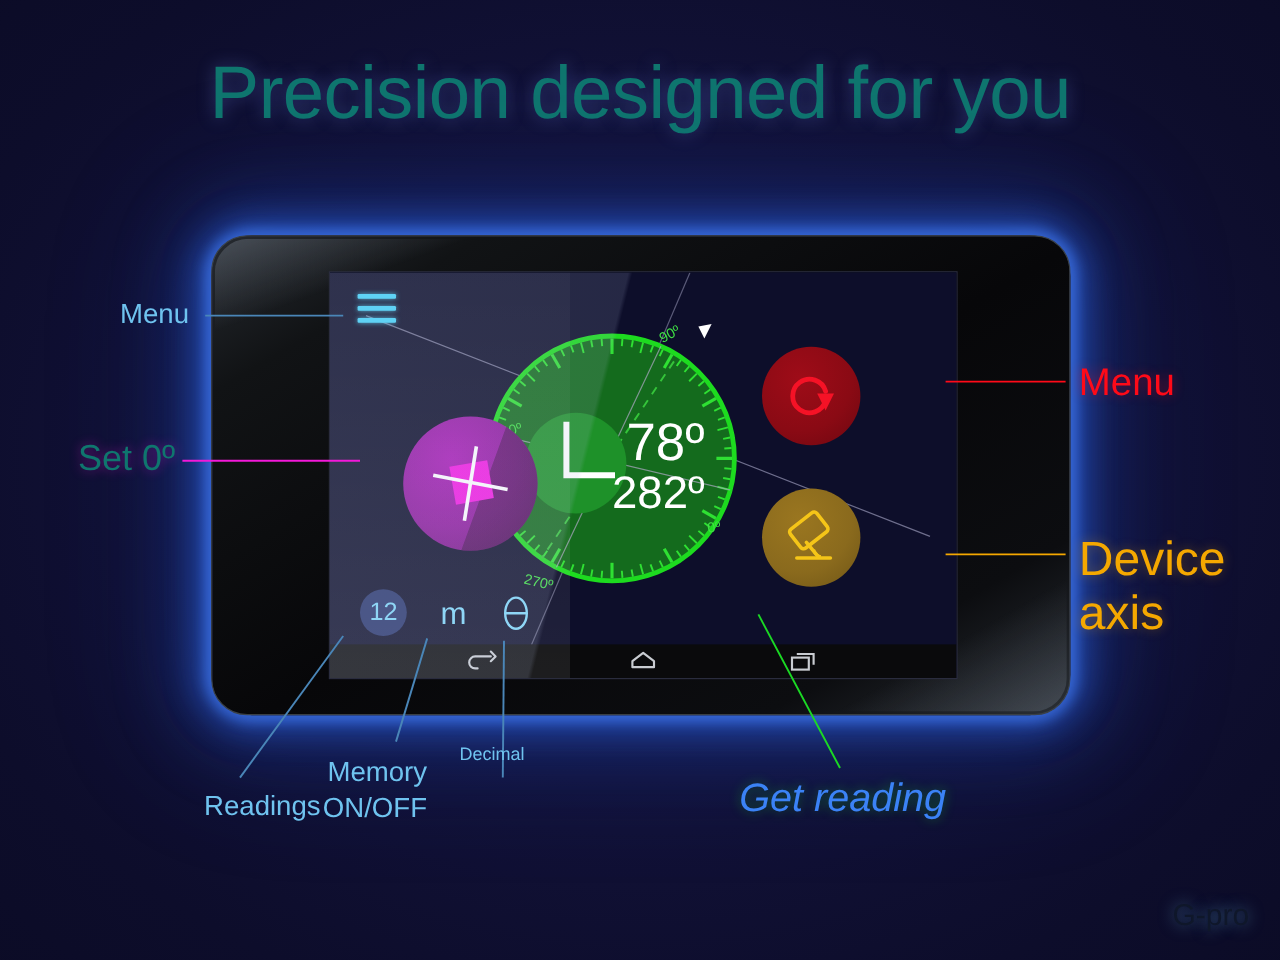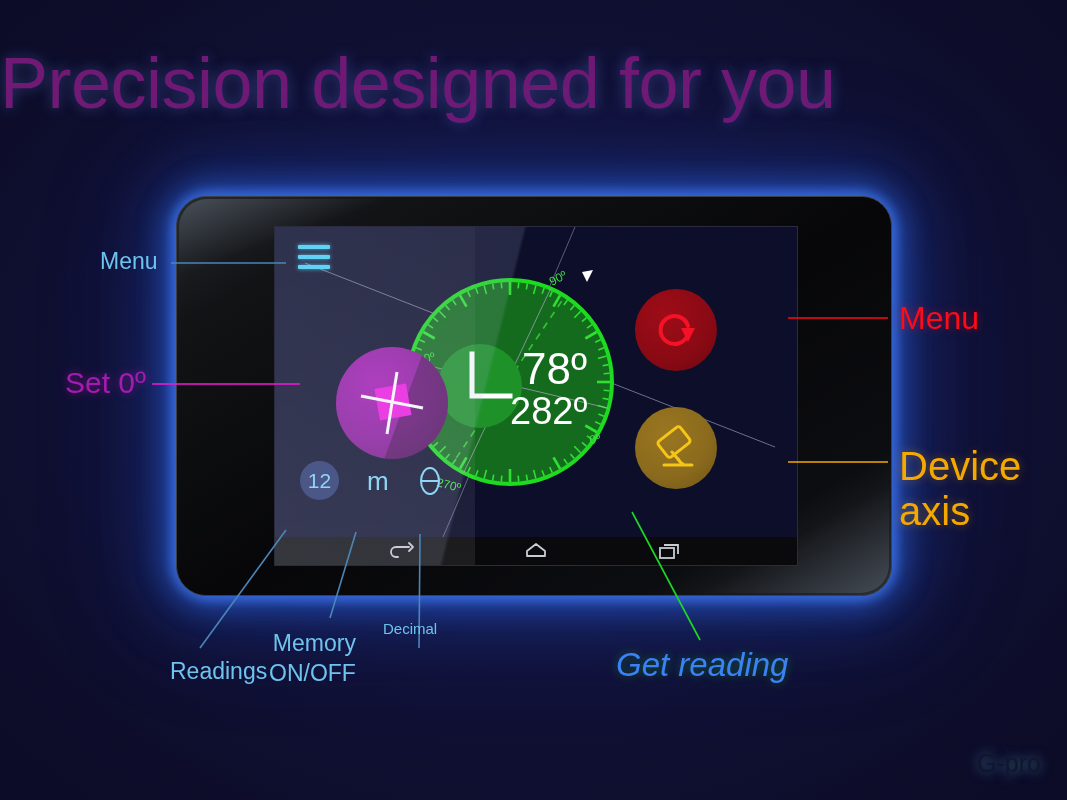--- a/index.html
+++ b/index.html
@@ -6,22 +6,23 @@
   html,body { width:1067px; height:800px; overflow:hidden; }
   body{
     background: radial-gradient(ellipse 900px 700px at 50% 48%, #16184a 0%, #121239 38%, #0d0d2b 68%, #0a0a22 100%);
     font-family:"Liberation Sans", sans-serif;
     position:relative;
   }
 
   
   .title{
     position:absolute; top:42px; left:0; width:100%;
-    font-size:72px; font-weight:400; letter-spacing:-0.5px;
-    color:#701a75;
+    text-align:center;
+    font-size:62px; font-weight:400; letter-spacing:-0.5px;
+    color:#0f766e;
     text-shadow:0 0 14px rgba(120,150,255,.35);
   }
 
   
   .tablet-glow{
     position:absolute; left:176px; top:196px; width:716px; height:400px;
     border-radius:34px;
     background:#0a0a22;
     box-shadow:
       0 0 10px 6px rgba(70,130,255,.55),
@@ -95,33 +96,33 @@
   .btn-set0{ left:61px; top:120px; width:112px; height:112px;
     background:radial-gradient(circle at 36% 32%, #a81bb5 0%, #8d1a9c 55%, #6d1479 100%); }
   .btn-set0 .shade{ position:absolute; inset:0; border-radius:50%;
     background:linear-gradient(110deg, rgba(255,255,255,0) 58%, rgba(0,0,0,.30) 58.5%); }
   .btn-reset{ left:360px; top:62px; width:82px; height:82px;
     background:radial-gradient(circle at 38% 32%, #9e0c18 0%, #8a0a14 58%, #6d0710 100%); }
   .btn-axis{ left:360px; top:180px; width:82px; height:82px;
     background:radial-gradient(circle at 38% 32%, #9a7620 0%, #8a6a1d 58%, #6f5516 100%); }
 
   
-  .small-controls{ position:absolute; left:25px; top:234px; z-index:45; display:flex; align-items:center; gap:28px; }
+  .small-controls{ position:absolute; left:25px; top:264px; z-index:45; display:flex; align-items:center; gap:28px; }
   .readings-badge{
     width:39px; height:39px; border-radius:50%;
     background:rgba(88,106,168,.62);
     color:#8fd6f6; font-size:21px; display:flex; align-items:center; justify-content:center;
   }
   .unit-m{ color:#8fd6f6; font-size:26px; line-height:1; }
   .theta{ width:26px; height:34px; position:relative; }
 
   
   .ann{ position:absolute; z-index:60; white-space:pre-line; }
   .ann-menu{ left:100px; top:248px; font-size:23px; color:#6fc3ef;text-align:center; }
-  .ann-set0{ left:65px; top:366px; font-size:30px; color:#a21caf; text-shadow:0 0 10px rgba(243,24,217,.45); }
+  .ann-set0{ left:65px; top:366px; font-size:30px; color:#0f766e; text-shadow:0 0 10px rgba(243,24,217,.45); }
   .ann-reset{ left:899px; top:300px; font-size:32px; color:#ff0a18; text-shadow:0 0 10px rgba(255,10,24,.4); }
   .ann-axis{ left:899px; top:444px; font-size:40px; color:#f5a800; line-height:1.12; text-shadow:0 0 10px rgba(245,168,0,.35); }
   .ann-readings{ left:138px; top:658px; font-size:23px; color:#6fc3ef;margin-left:32px; }
   .ann-memory{ left:269px; top:628px; font-size:23px; color:#6fc3ef; line-height:1.32;text-align:right; }
   .ann-decimal{ left:383px; top:620px; font-size:15px; color:#6fc3ef; }
   .ann-getreading{ left:616px; top:646px; font-size:33px; color:#3b82f6; text-shadow:0 0 10px rgba(27,217,36,.4);font-style:italic; }
   .logo{ position:absolute; right:26px; bottom:22px; font-size:25px; color:#0f172a; z-index:60;
          text-shadow:0 0 12px rgba(111,195,239,.55); }
 
   .leaders{ position:absolute; left:0; top:0; width:1067px; height:800px; z-index:55; pointer-events:none; }

